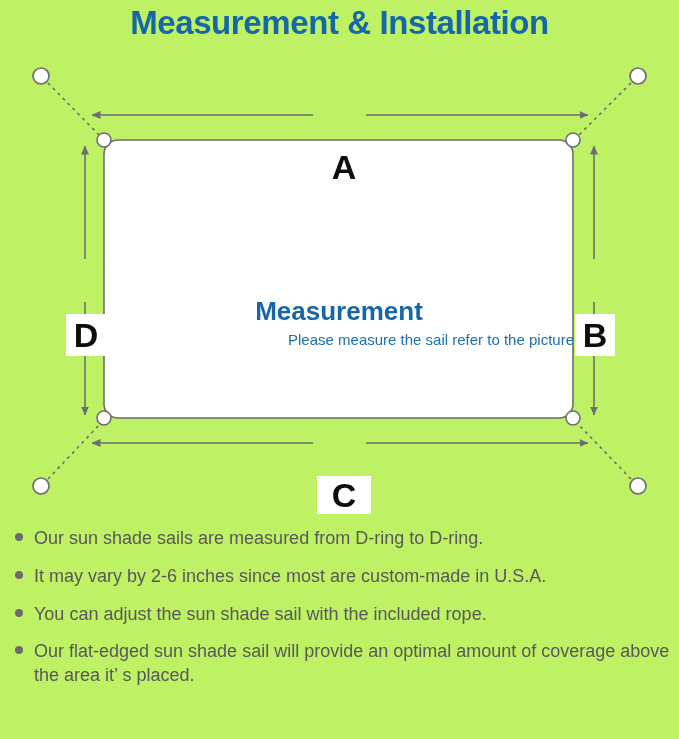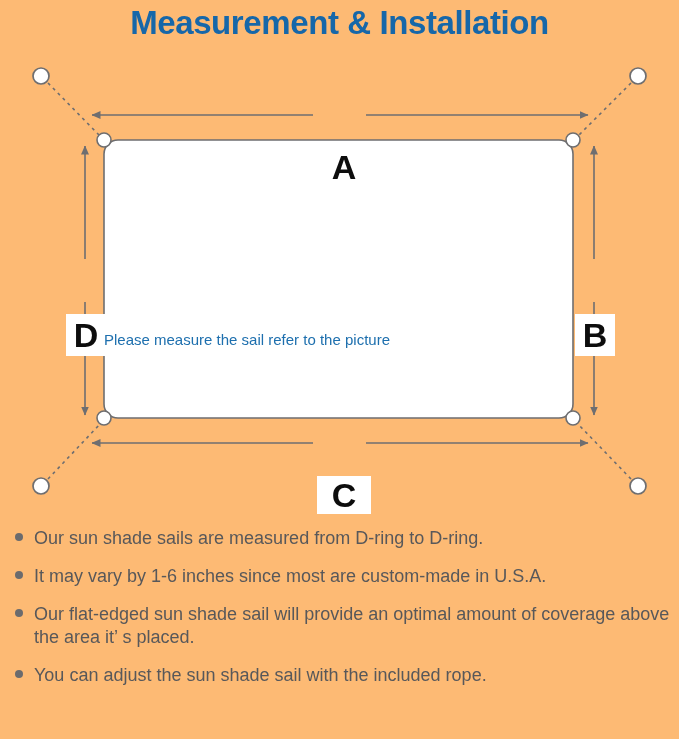--- a/index.html
+++ b/index.html
@@ -12,21 +12,21 @@
     height: 739px;
     font-family: "Liberation Sans", sans-serif;
     position: relative;
     overflow: hidden;
   }
 
   #page {
     position: relative;
     width: 679px;
     height: 739px;
-    background: #fdba74;
+    background: #bef264;
   }
 
   
   .title {
     position: absolute;
     left: 0;
     top: 4px;
     width: 679px;
     text-align: center;
     font-size: 33px;
@@ -74,21 +74,21 @@
     font-size: 26px;
     font-weight: bold;
     color: #1667a9;
     white-space: nowrap;
   }
   .sail-sub {
     position: absolute;
     left: 104px;
     top: 279px;
     width: 470px;
-    text-align: left;
+    text-align: right;
     font-size: 15px;
     color: #1d6fae;
     white-space: nowrap;
   }
 
   
   .notes {
     position: absolute;
     left: 10px;
     top: 527px;
@@ -175,35 +175,36 @@
         <line x1="594" y1="207" x2="594" y2="94" marker-end="url(#arrHead)"></line>
         <line x1="594" y1="250" x2="594" y2="363" marker-end="url(#arrHead)"></line>
       </g>
     </svg>
 
     <div class="dim-letter dim-a">A</div>
     <div class="dim-letter dim-b">B</div>
     <div class="dim-letter dim-c">C</div>
     <div class="dim-letter dim-d">D</div>
 
+    <div class="sail-title">Measurement</div>
     <div class="sail-sub">Please measure the sail refer to the picture</div>
   </div>
 
   <div class="notes">
     <div class="note">
       <span class="bullet"></span>
       <span class="note-text">Our sun shade sails are measured from D-ring to D-ring.</span>
     </div>
     <div class="note">
       <span class="bullet"></span>
-      <span class="note-text">It may vary by 1-6 inches since most are custom-made in U.S.A.</span>
+      <span class="note-text">It may vary by 2-6 inches since most are custom-made in U.S.A.</span>
+    </div>
+    <div class="note">
+      <span class="bullet"></span>
+      <span class="note-text">You can adjust the sun shade sail with the included rope.</span>
     </div>
     <div class="note">
       <span class="bullet"></span>
       <span class="note-text">Our flat-edged sun shade sail will provide an optimal amount of coverage above the area it’ s placed.</span>
     </div>
-    <div class="note">
-      <span class="bullet"></span>
-      <span class="note-text">You can adjust the sun shade sail with the included rope.</span>
-    </div>
   </div>
 
 </div>
 
 </body></html>

